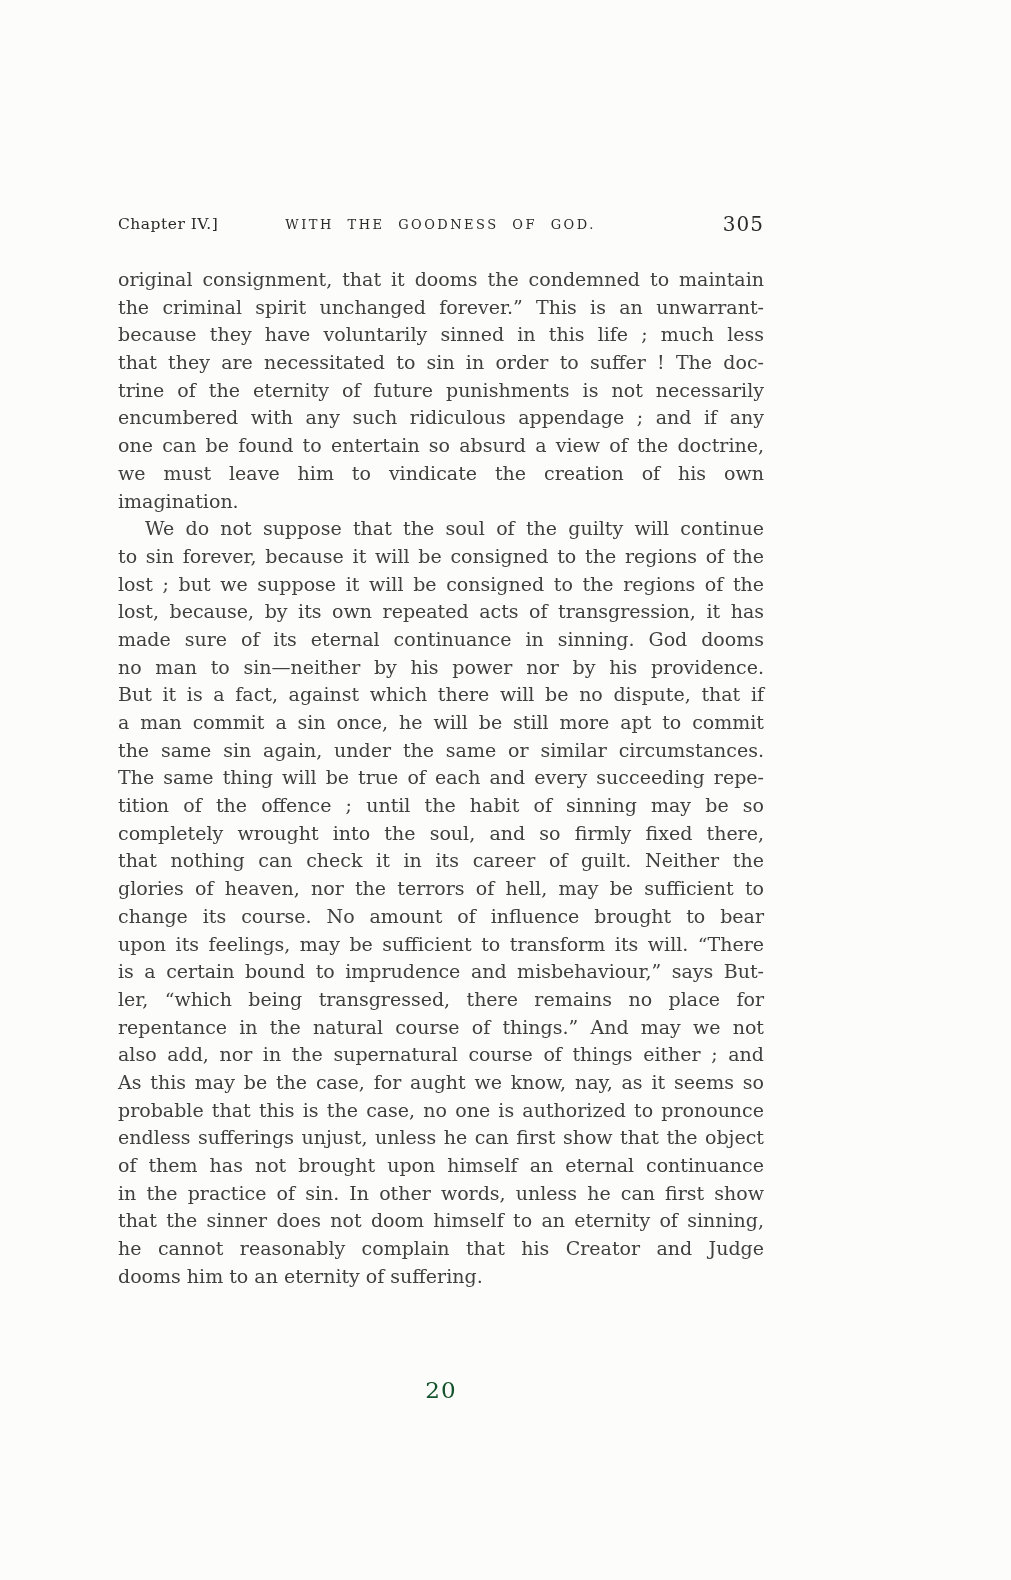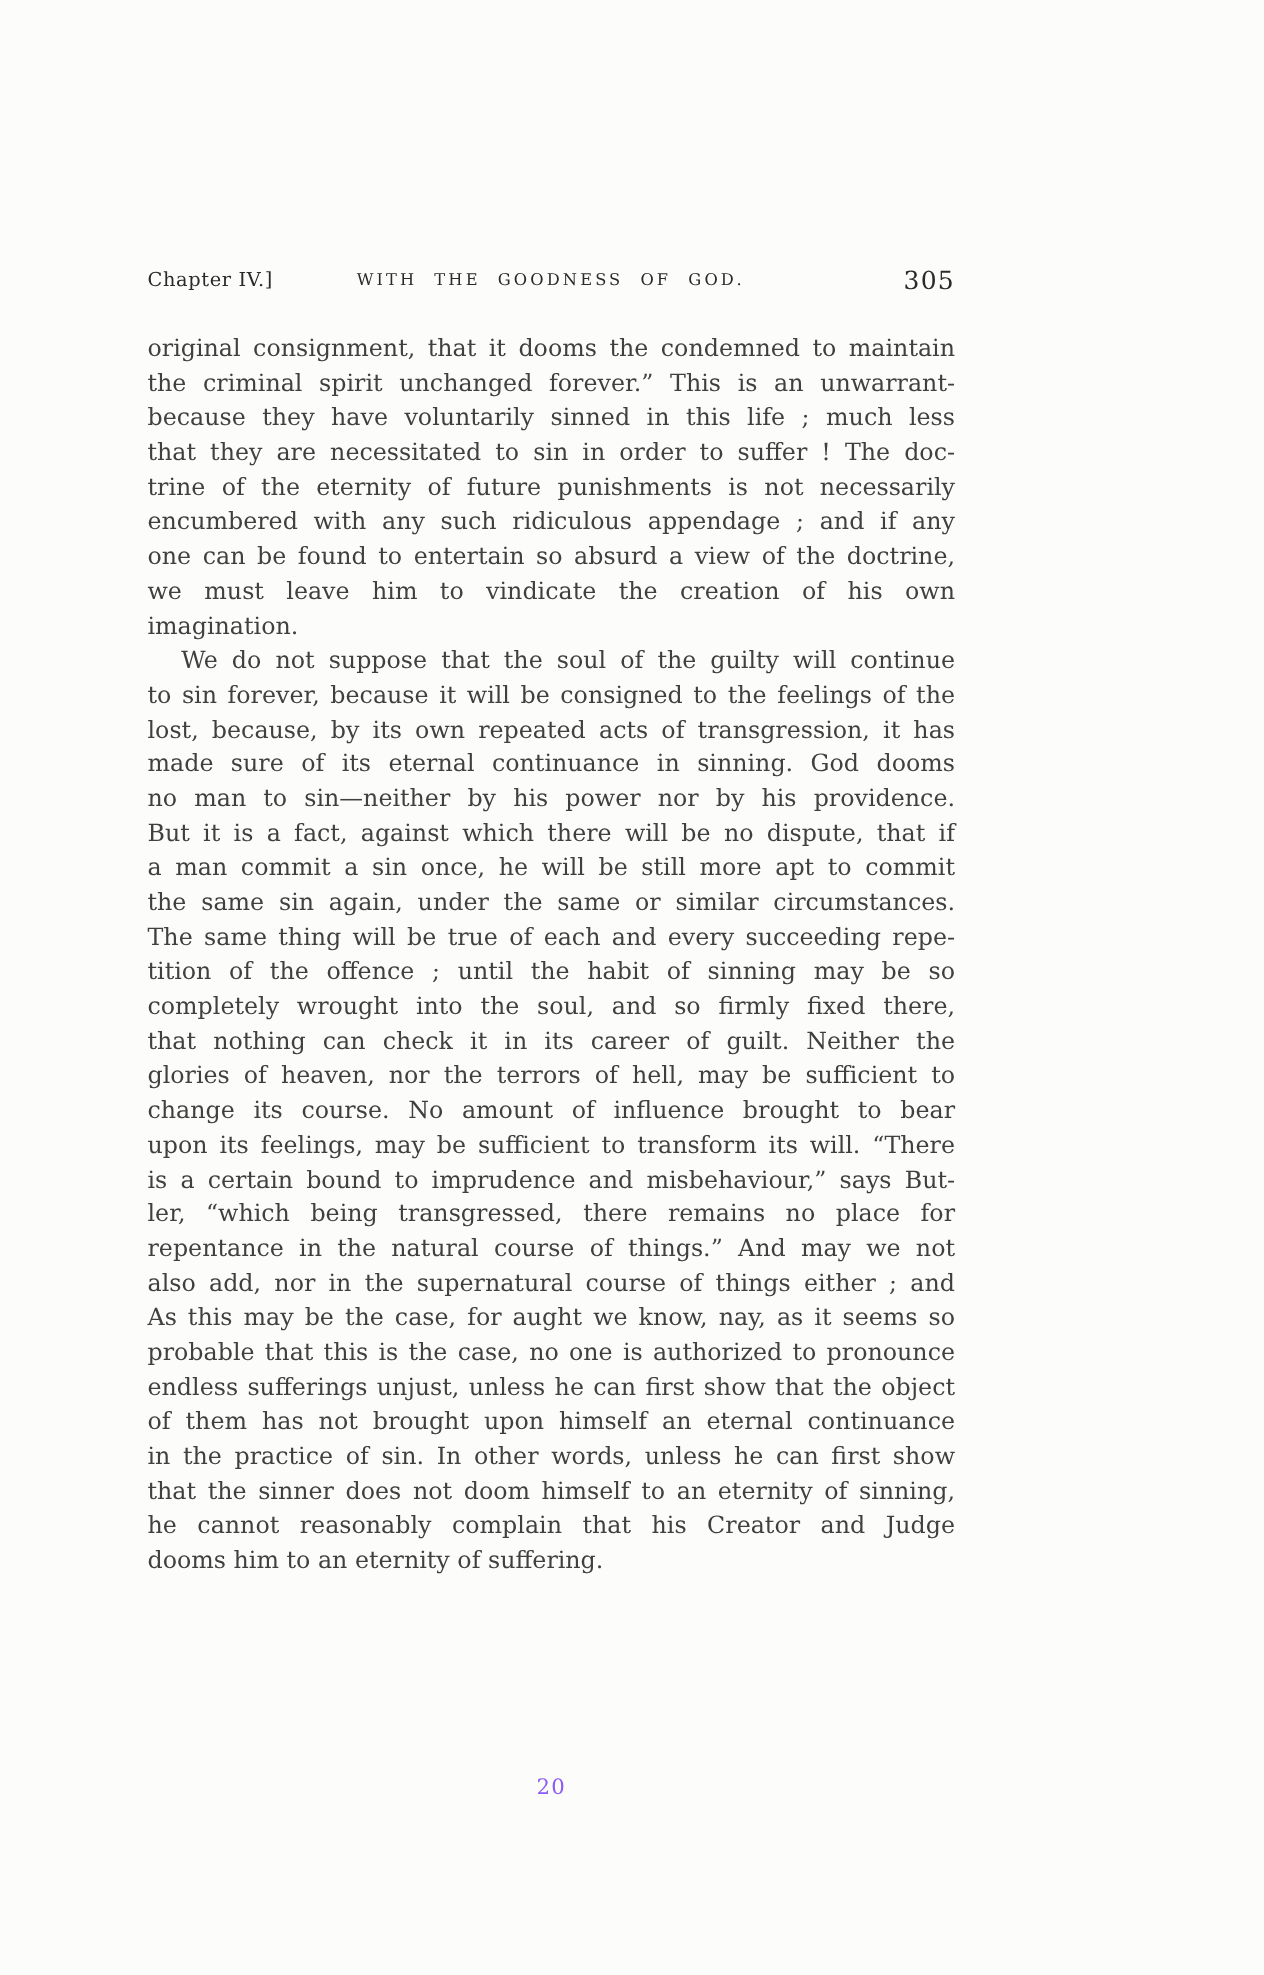--- a/index.html
+++ b/index.html
@@ -58,26 +58,26 @@
     overflow: visible;
   }
   .line.last-line {
     text-align-last: left;
   }
   .para[data-indent-first] .line:first-child {
     text-indent: 27px;
   }
   .footer-number {
     position: absolute;
-    top: 1420px;
+    top: 1377px;
     left: 118px;
     width: 646px;
     text-align: center;
-    font-size: 17px;
-    color: #8b5cf6;
+    font-size: 23px;
+    color: #14532d;
     letter-spacing: 1px;
   }
 </style>
 </head>
 <body>
 
 <div class="page">
 
   <div class="running-header">
     <span class="chapter">Chapter IV.]</span>
@@ -92,21 +92,22 @@
         <div class="line">because they have voluntarily sinned in this life ; much less</div>
         <div class="line">that they are necessitated to sin in order to suffer !  The doc-</div>
         <div class="line">trine of the eternity of future punishments is not necessarily</div>
         <div class="line">encumbered with any such ridiculous appendage ; and if any</div>
         <div class="line">one can be found to entertain so absurd a view of the doctrine,</div>
         <div class="line">we must leave him to vindicate the creation of his own</div>
         <div class="line last-line">imagination.</div>
       </div>
     <div class="para" data-indent-first="true">
         <div class="line">We do not suppose that the soul of the guilty will continue</div>
-        <div class="line">to sin forever, because it will be consigned to the feelings of the</div>
+        <div class="line">to sin forever, because it will be consigned to the regions of the</div>
+        <div class="line">lost ; but we suppose it will be consigned to the regions of the</div>
         <div class="line">lost, because, by its own repeated acts of transgression, it has</div>
         <div class="line">made sure of its eternal continuance in sinning.  God dooms</div>
         <div class="line">no man to sin—neither by his power nor by his providence.</div>
         <div class="line">But it is a fact, against which there will be no dispute, that if</div>
         <div class="line">a man commit a sin once, he will be still more apt to commit</div>
         <div class="line">the same sin again, under the same or similar circumstances.</div>
         <div class="line">The same thing will be true of each and every succeeding repe-</div>
         <div class="line">tition of the offence ; until the habit of sinning may be so</div>
         <div class="line">completely wrought into the soul, and so firmly fixed there,</div>
         <div class="line">that nothing can check it in its career of guilt.  Neither the</div>

